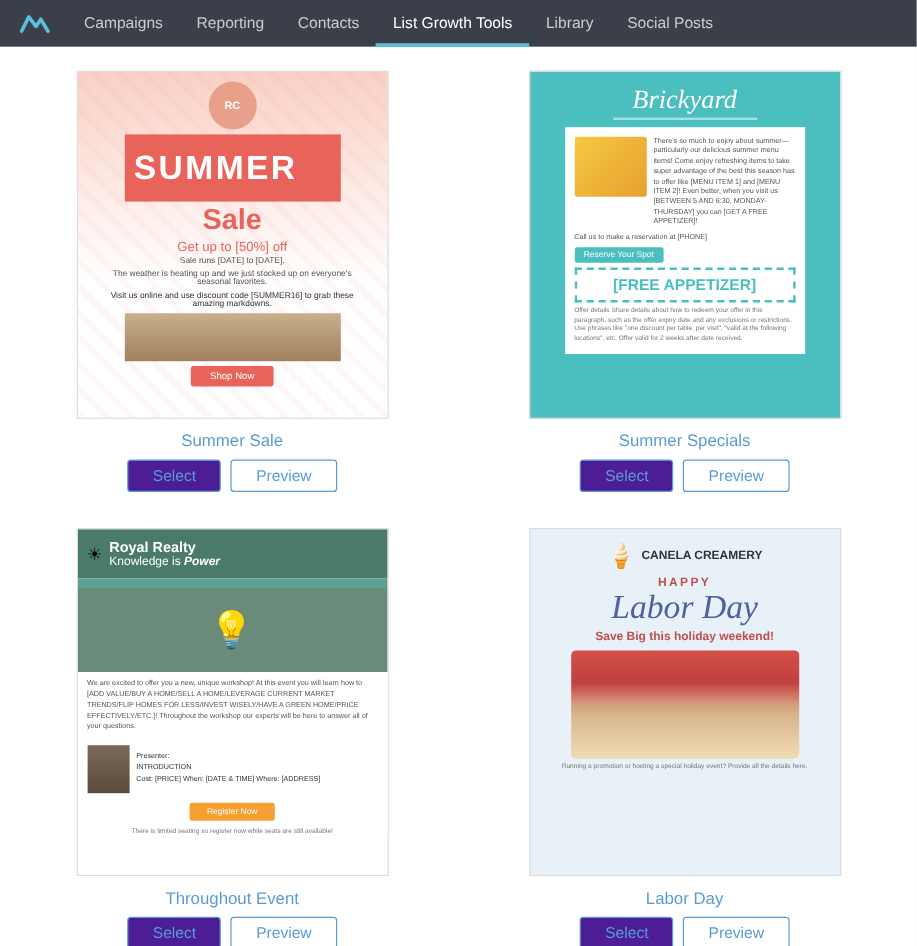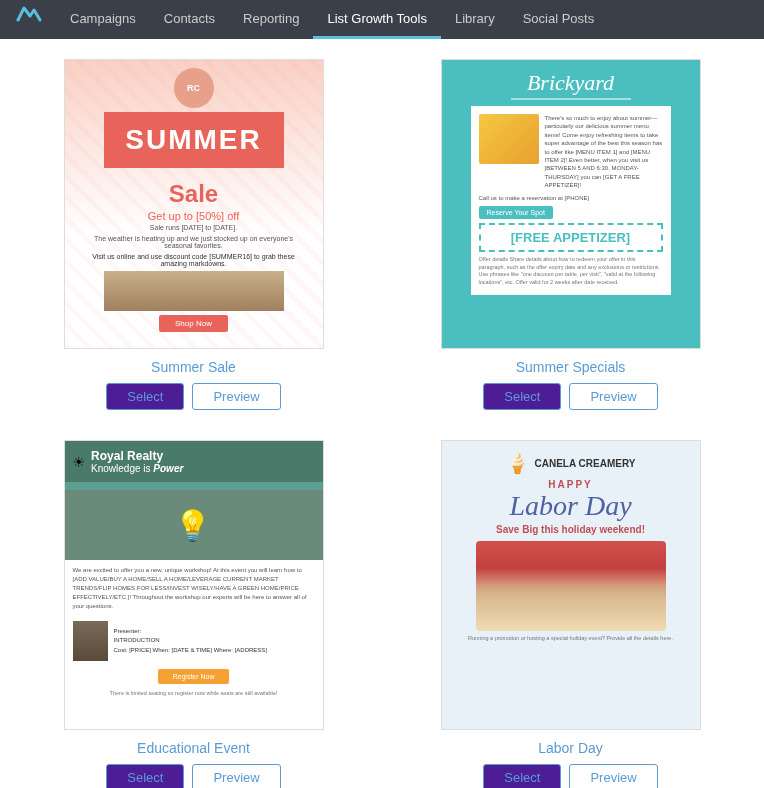--- a/index.html
+++ b/index.html
@@ -2,20 +2,21 @@
 <html><head>
   <meta charset="utf-8">
   <style>
     * { margin: 0; padding: 0; box-sizing: border-box; }
     body { font-family: Arial, sans-serif; background: #f5f5f5; width: 764px; }
 
     
     nav {
       background: #3a3f4a;
       display: flex;
+      align-items: center;
       height: 39px;
       padding: 0 10px;
     }
     .nav-logo {
       width: 36px;
       height: 28px;
       margin-right: 10px;
       display: flex;
       align-items: center;
       justify-content: center;
@@ -96,22 +97,21 @@
       border-radius: 50%;
       margin-bottom: 4px;
       display: flex; align-items: center; justify-content: center;
       font-size: 9px; color: #fff; font-weight: bold;
       z-index: 1;
     }
     .ss-red-box {
       background: #e8645a;
       width: 180px;
       padding: 12px 8px;
-      text-align: center;
-      margin-bottom: 12px;
+      margin-bottom: 2px;
       z-index: 1;
     }
     .ss-summer { font-size: 28px; color: #fff; font-weight: 900; letter-spacing: 2px; text-transform: uppercase; }
     .ss-sale-label {
       color: #e8645a;
       font-size: 24px;
       font-weight: bold;
       margin-bottom: 2px;
       z-index: 1;
     }
@@ -415,22 +415,22 @@
 <body>
 
 <nav>
   <div class="nav-logo">
     <svg viewBox="0 0 28 28" fill="none">
       <path d="M4 20 L10 8 L16 16 L20 10 L26 20" stroke="#5bc0de" stroke-width="3" fill="none" stroke-linecap="round" stroke-linejoin="round"></path>
     </svg>
   </div>
   <ul class="nav-items">
     <li>Campaigns</li>
+    <li>Reporting</li>
     <li>Contacts</li>
-    <li>Reporting</li>
     <li class="active">List Growth Tools</li>
     <li>Library</li>
     <li>Social Posts</li>
   </ul>
 </nav>
 
 <div class="main-content">
   <div class="template-grid">
 
     <div class="template-card">
@@ -502,21 +502,21 @@
               <div>INTRODUCTION</div>
               <div>Cost: [PRICE]
 When: [DATE &amp; TIME]
 Where: [ADDRESS]</div>
             </div>
           </div>
           <button class="edu-register-btn">Register Now</button>
           <div class="edu-footer-text">There is limited seating so register now while seats are still available!</div>
         </div>
       </div>
-      <div class="template-name">Educational Event</div>
+      <div class="template-name">Throughout Event</div>
       <div class="button-group">
         <button class="btn-select">Select</button>
         <button class="btn-preview">Preview</button>
       </div>
     </div>
 
     <div class="template-card">
       <div class="template-thumbnail labor-day-thumb">
         <div class="ld-logo">
           <span class="ld-logo-icon">🍦</span>

